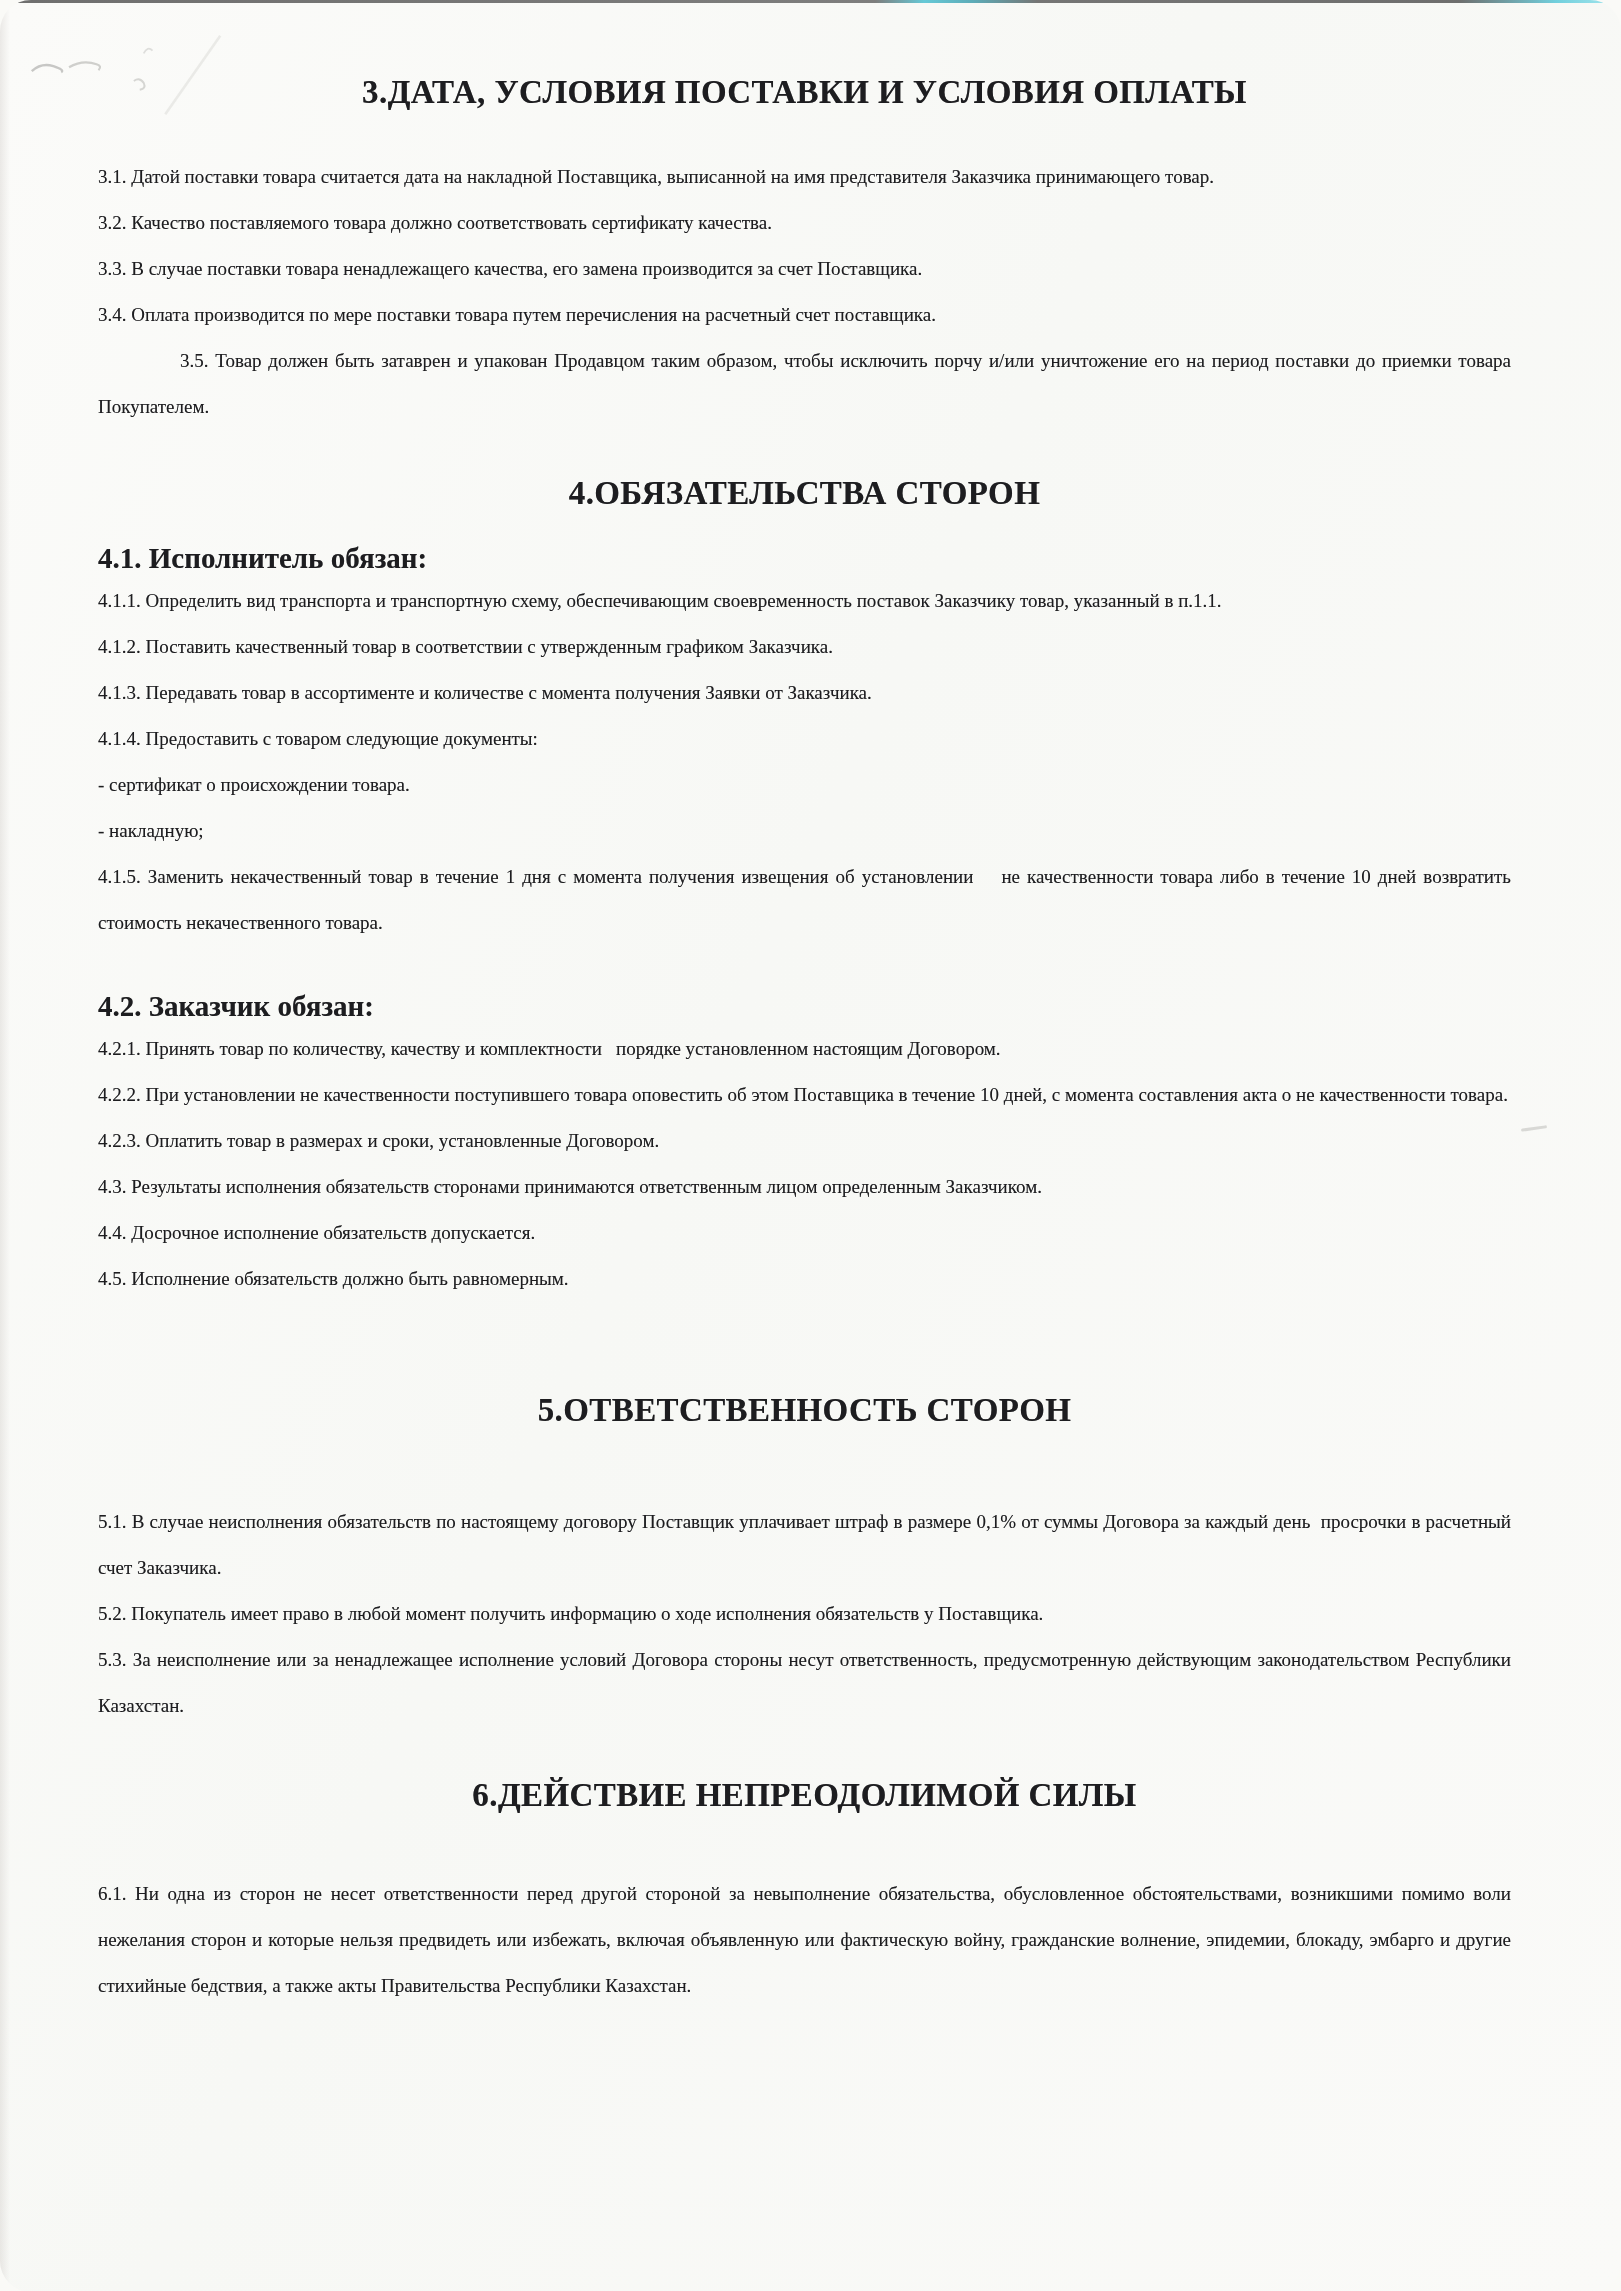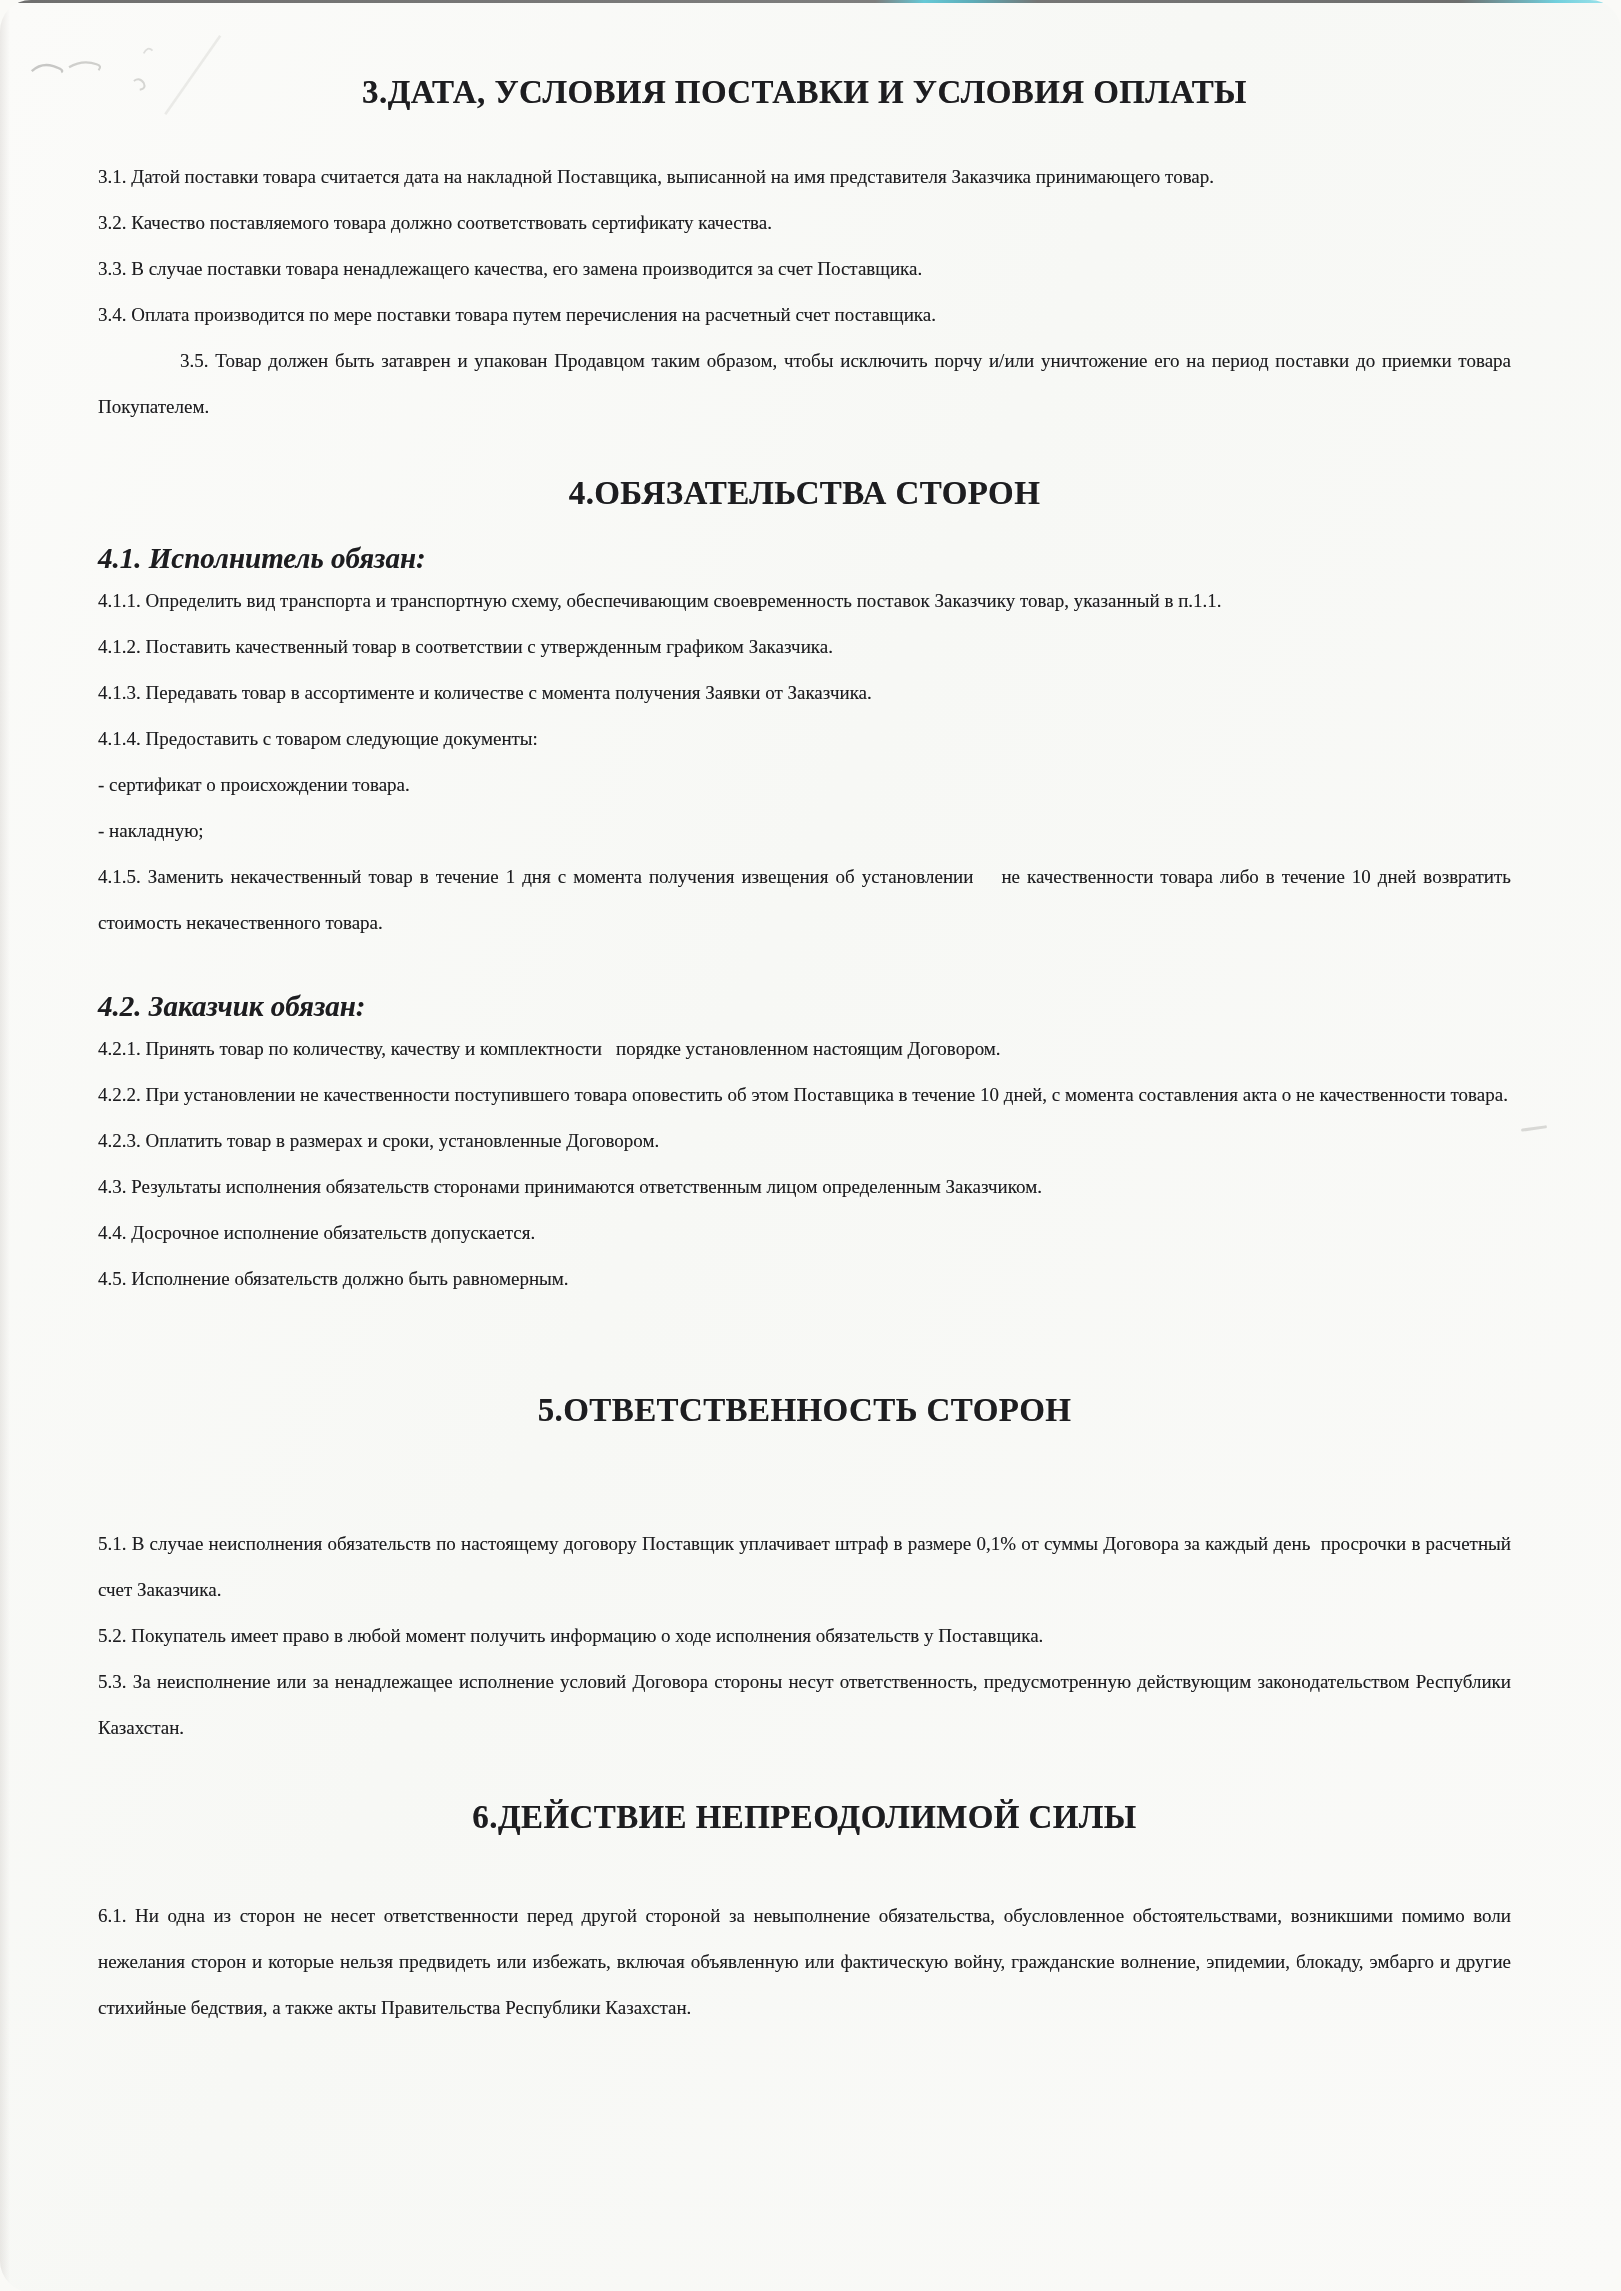--- a/index.html
+++ b/index.html
@@ -40,27 +40,26 @@
   }
   .clause{
     margin:0;font-size:19px;line-height:46px;
     text-align:justify;white-space:pre-wrap;
     text-shadow:0 0 0.5px rgba(0,0,0,.35);
   }
   .indent{text-indent:82px;}
   .subhead{
     margin:0;font-size:29px;line-height:39px;font-weight:700;
     text-shadow:0 0 0.6px rgba(0,0,0,.4);
-    font-style:italic;
   }
   .gap-top{margin-top:41px;}
   .sec-4{margin-top:45px;}
   .sec-4 .section-title{margin-bottom:27px;}
   .sec-5{margin-top:90px;}
-  .sec-5 .section-title{margin-bottom:92px;}
+  .sec-5 .section-title{margin-bottom:70px;}
   .sec-6{margin-top:48px;}
   .sec-6 .section-title{margin-bottom:57px;}
 </style>
 </head>
 <body>
 
 <main class="page">
   <div class="top-edge"></div>
   <div class="edge-left"></div>
   <svg class="pencil" width="216" height="108" viewBox="0 0 220 110">

